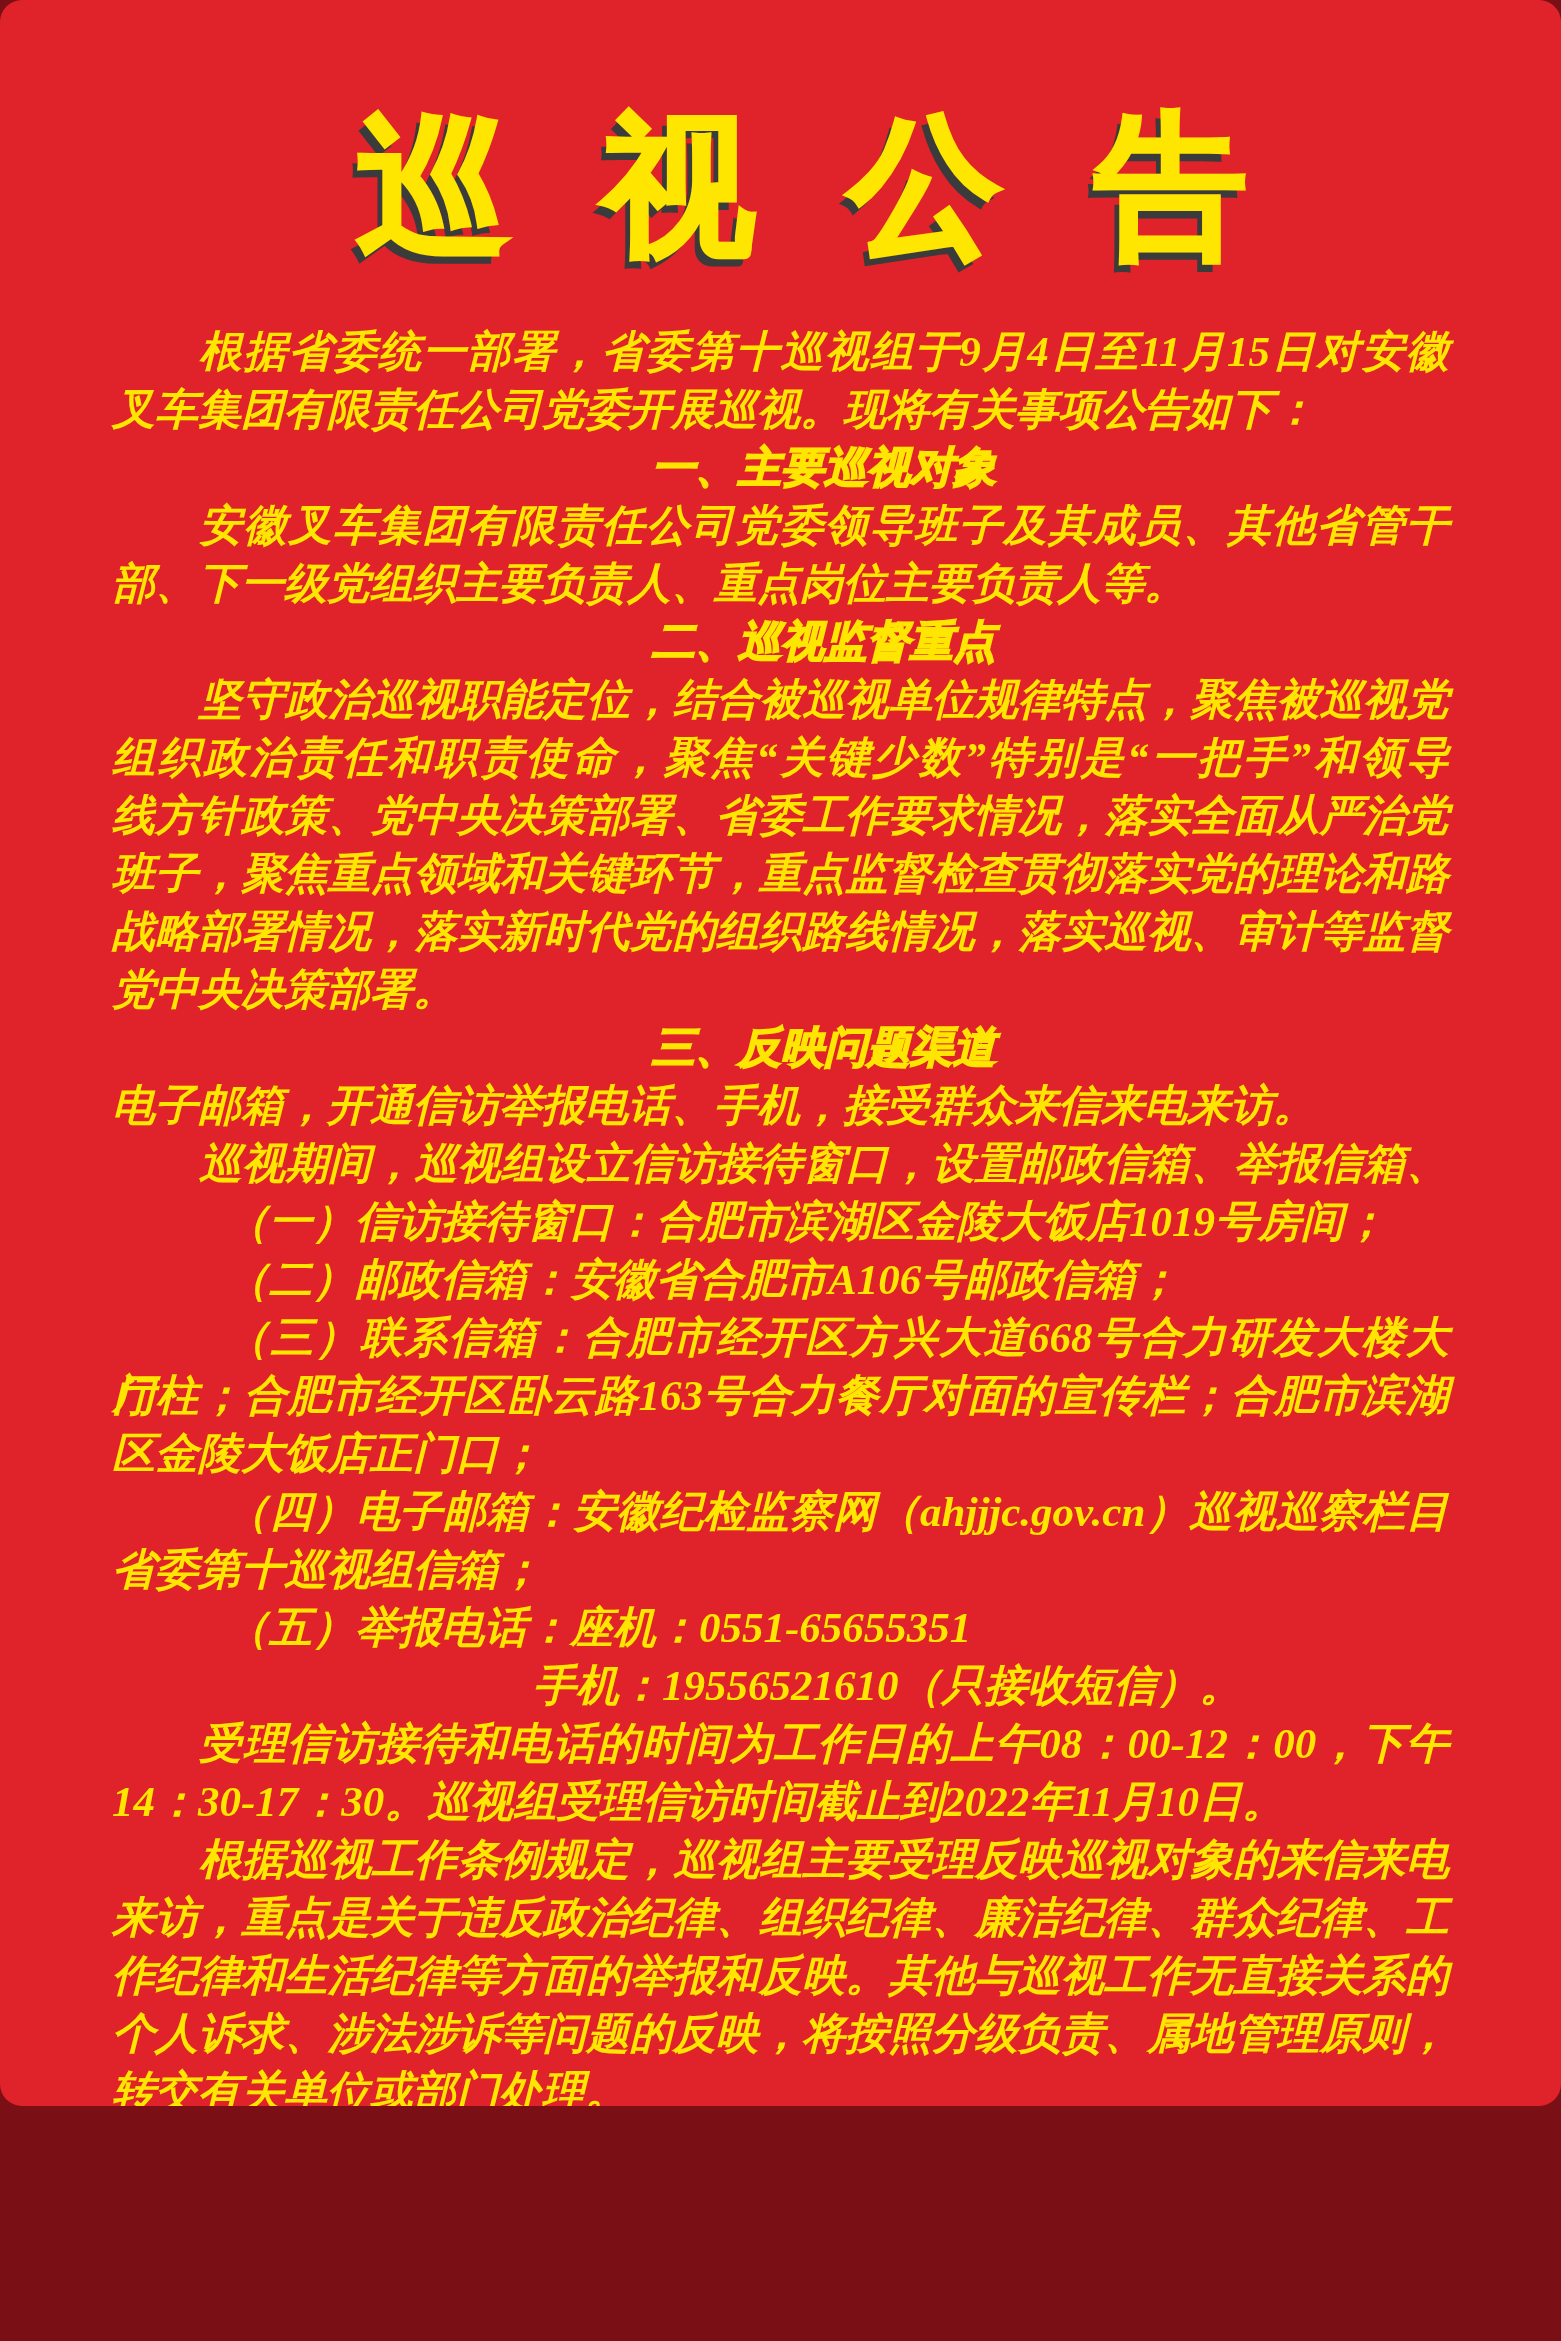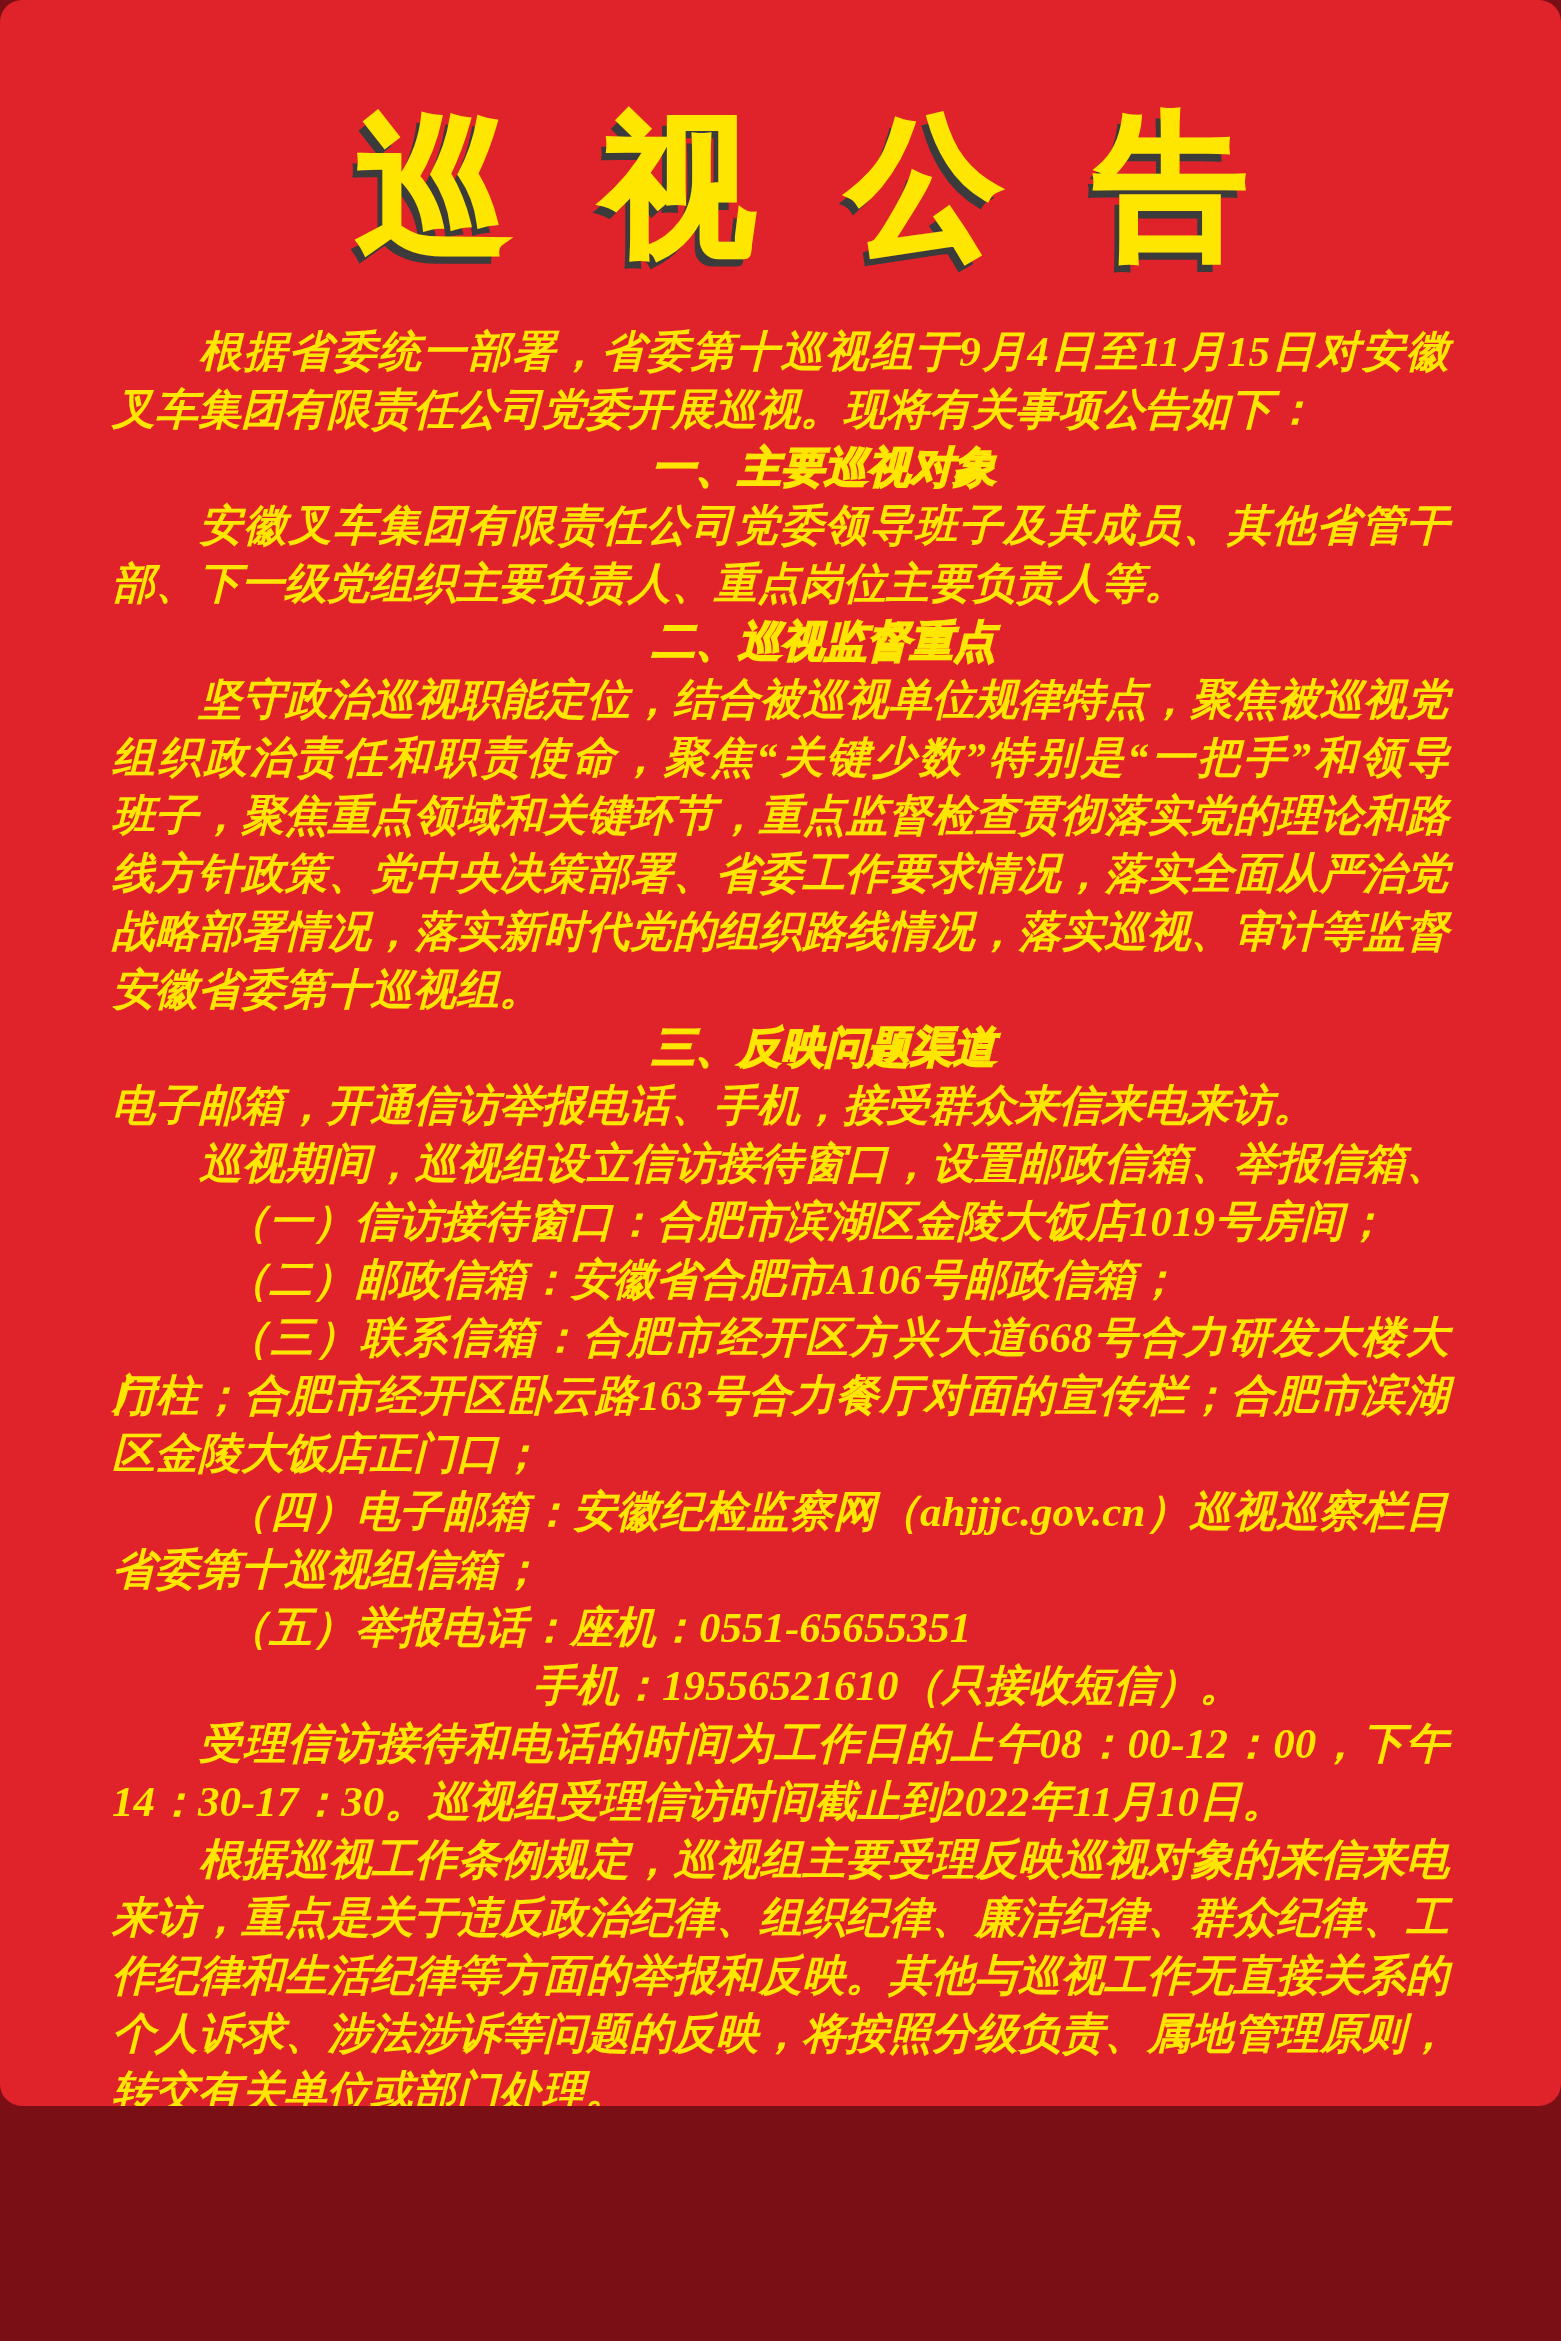--- a/index.html
+++ b/index.html
@@ -87,24 +87,24 @@
       <div>
         <div class="line in-para fill">安徽叉车集团有限责任公司党委领导班子及其成员、其他省管干</div>
         <div class="line">部、下一级党组织主要负责人、重点岗位主要负责人等。</div>
       </div>
       <div>
         <div class="line in-para heading">二、巡视监督重点</div>
       </div>
       <div>
         <div class="line in-para fill">坚守政治巡视职能定位，结合被巡视单位规律特点，聚焦被巡视党</div>
         <div class="line fill">组织政治责任和职责使命，聚焦“关键少数”特别是“一把手”和领导</div>
+        <div class="line fill">线方针政策、党中央决策部署、省委工作要求情况，落实全面从严治党</div>
         <div class="line fill">班子，聚焦重点领域和关键环节，重点监督检查贯彻落实党的理论和路</div>
-        <div class="line fill">线方针政策、党中央决策部署、省委工作要求情况，落实全面从严治党</div>
         <div class="line fill">战略部署情况，落实新时代党的组织路线情况，落实巡视、审计等监督</div>
-        <div class="line">安徽省委第十巡视组。</div>
+        <div class="line">党中央决策部署。</div>
       </div>
       <div>
         <div class="line in-para heading">三、反映问题渠道</div>
       </div>
       <div>
         <div class="line">电子邮箱，开通信访举报电话、手机，接受群众来信来电来访。</div>
         <div class="line in-para fill">巡视期间，巡视组设立信访接待窗口，设置邮政信箱、举报信箱、</div>
       </div>
       <div>
         <div class="line in-item">（一）信访接待窗口：合肥市滨湖区金陵大饭店1019号房间；</div>

